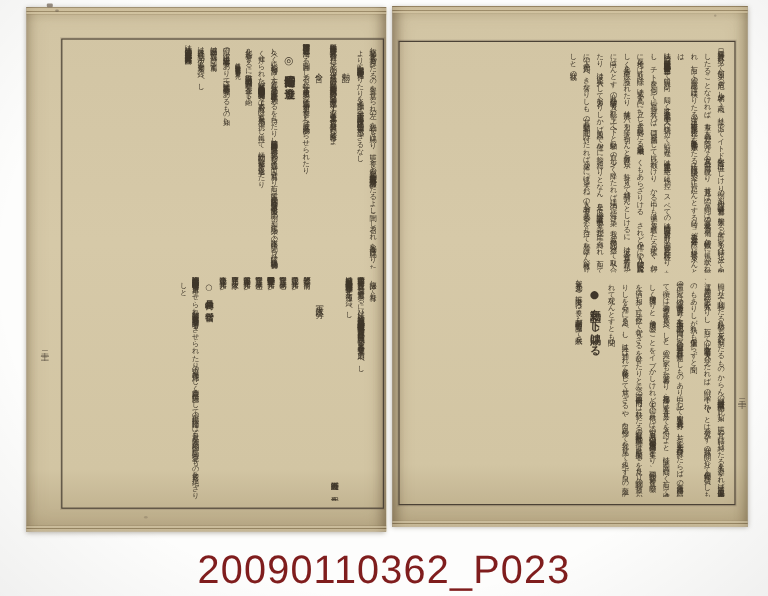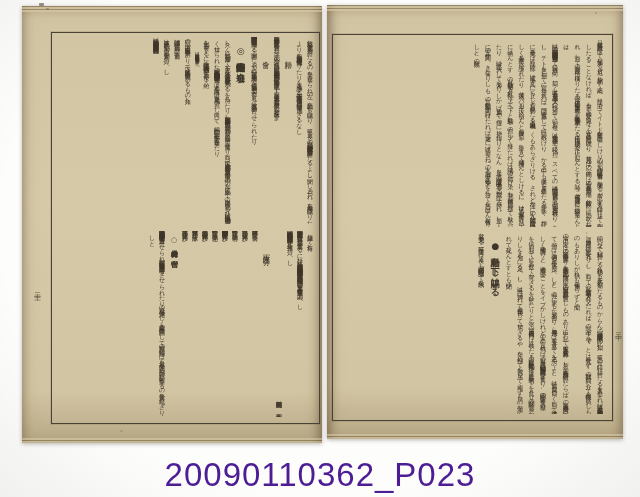--- a/index.html
+++ b/index.html
@@ -43,21 +43,21 @@
   .rb{left:9px;top:227px;width:270px;height:182px;}
   .rb .body{line-height:11.4px;}
   
   .pagenum{position:absolute;writing-mode:vertical-rl;text-orientation:upright;
            font-size:7px;letter-spacing:1px;color:#4a4136;opacity:.85;}
   .pn-left{left:10px;top:281px;}
   .pn-right{left:286px;top:322px;}
   
   .watermark{position:absolute;left:50%;top:456px;transform:translateX(-50%);
              font-family:"Liberation Sans",sans-serif;font-size:33px;font-weight:400;
-             color:#4c1d95;letter-spacing:1px;white-space:nowrap;}
+             color:#7f1d1d;letter-spacing:1px;white-space:nowrap;}
   
   .speck{position:absolute;background:#6d6050;border-radius:1px;}
   .s1{left:39px;top:3px;width:5px;height:3px;opacity:.7;}
   .s2{left:46px;top:8px;width:3px;height:2px;opacity:.5;}
   .s3{left:595px;top:12px;width:2px;height:2px;opacity:.35;border-radius:50%;}
   .s4{left:120px;top:430px;width:3px;height:2px;opacity:.3;border-radius:50%;}
 </style>
 </head>
 <body>
 

